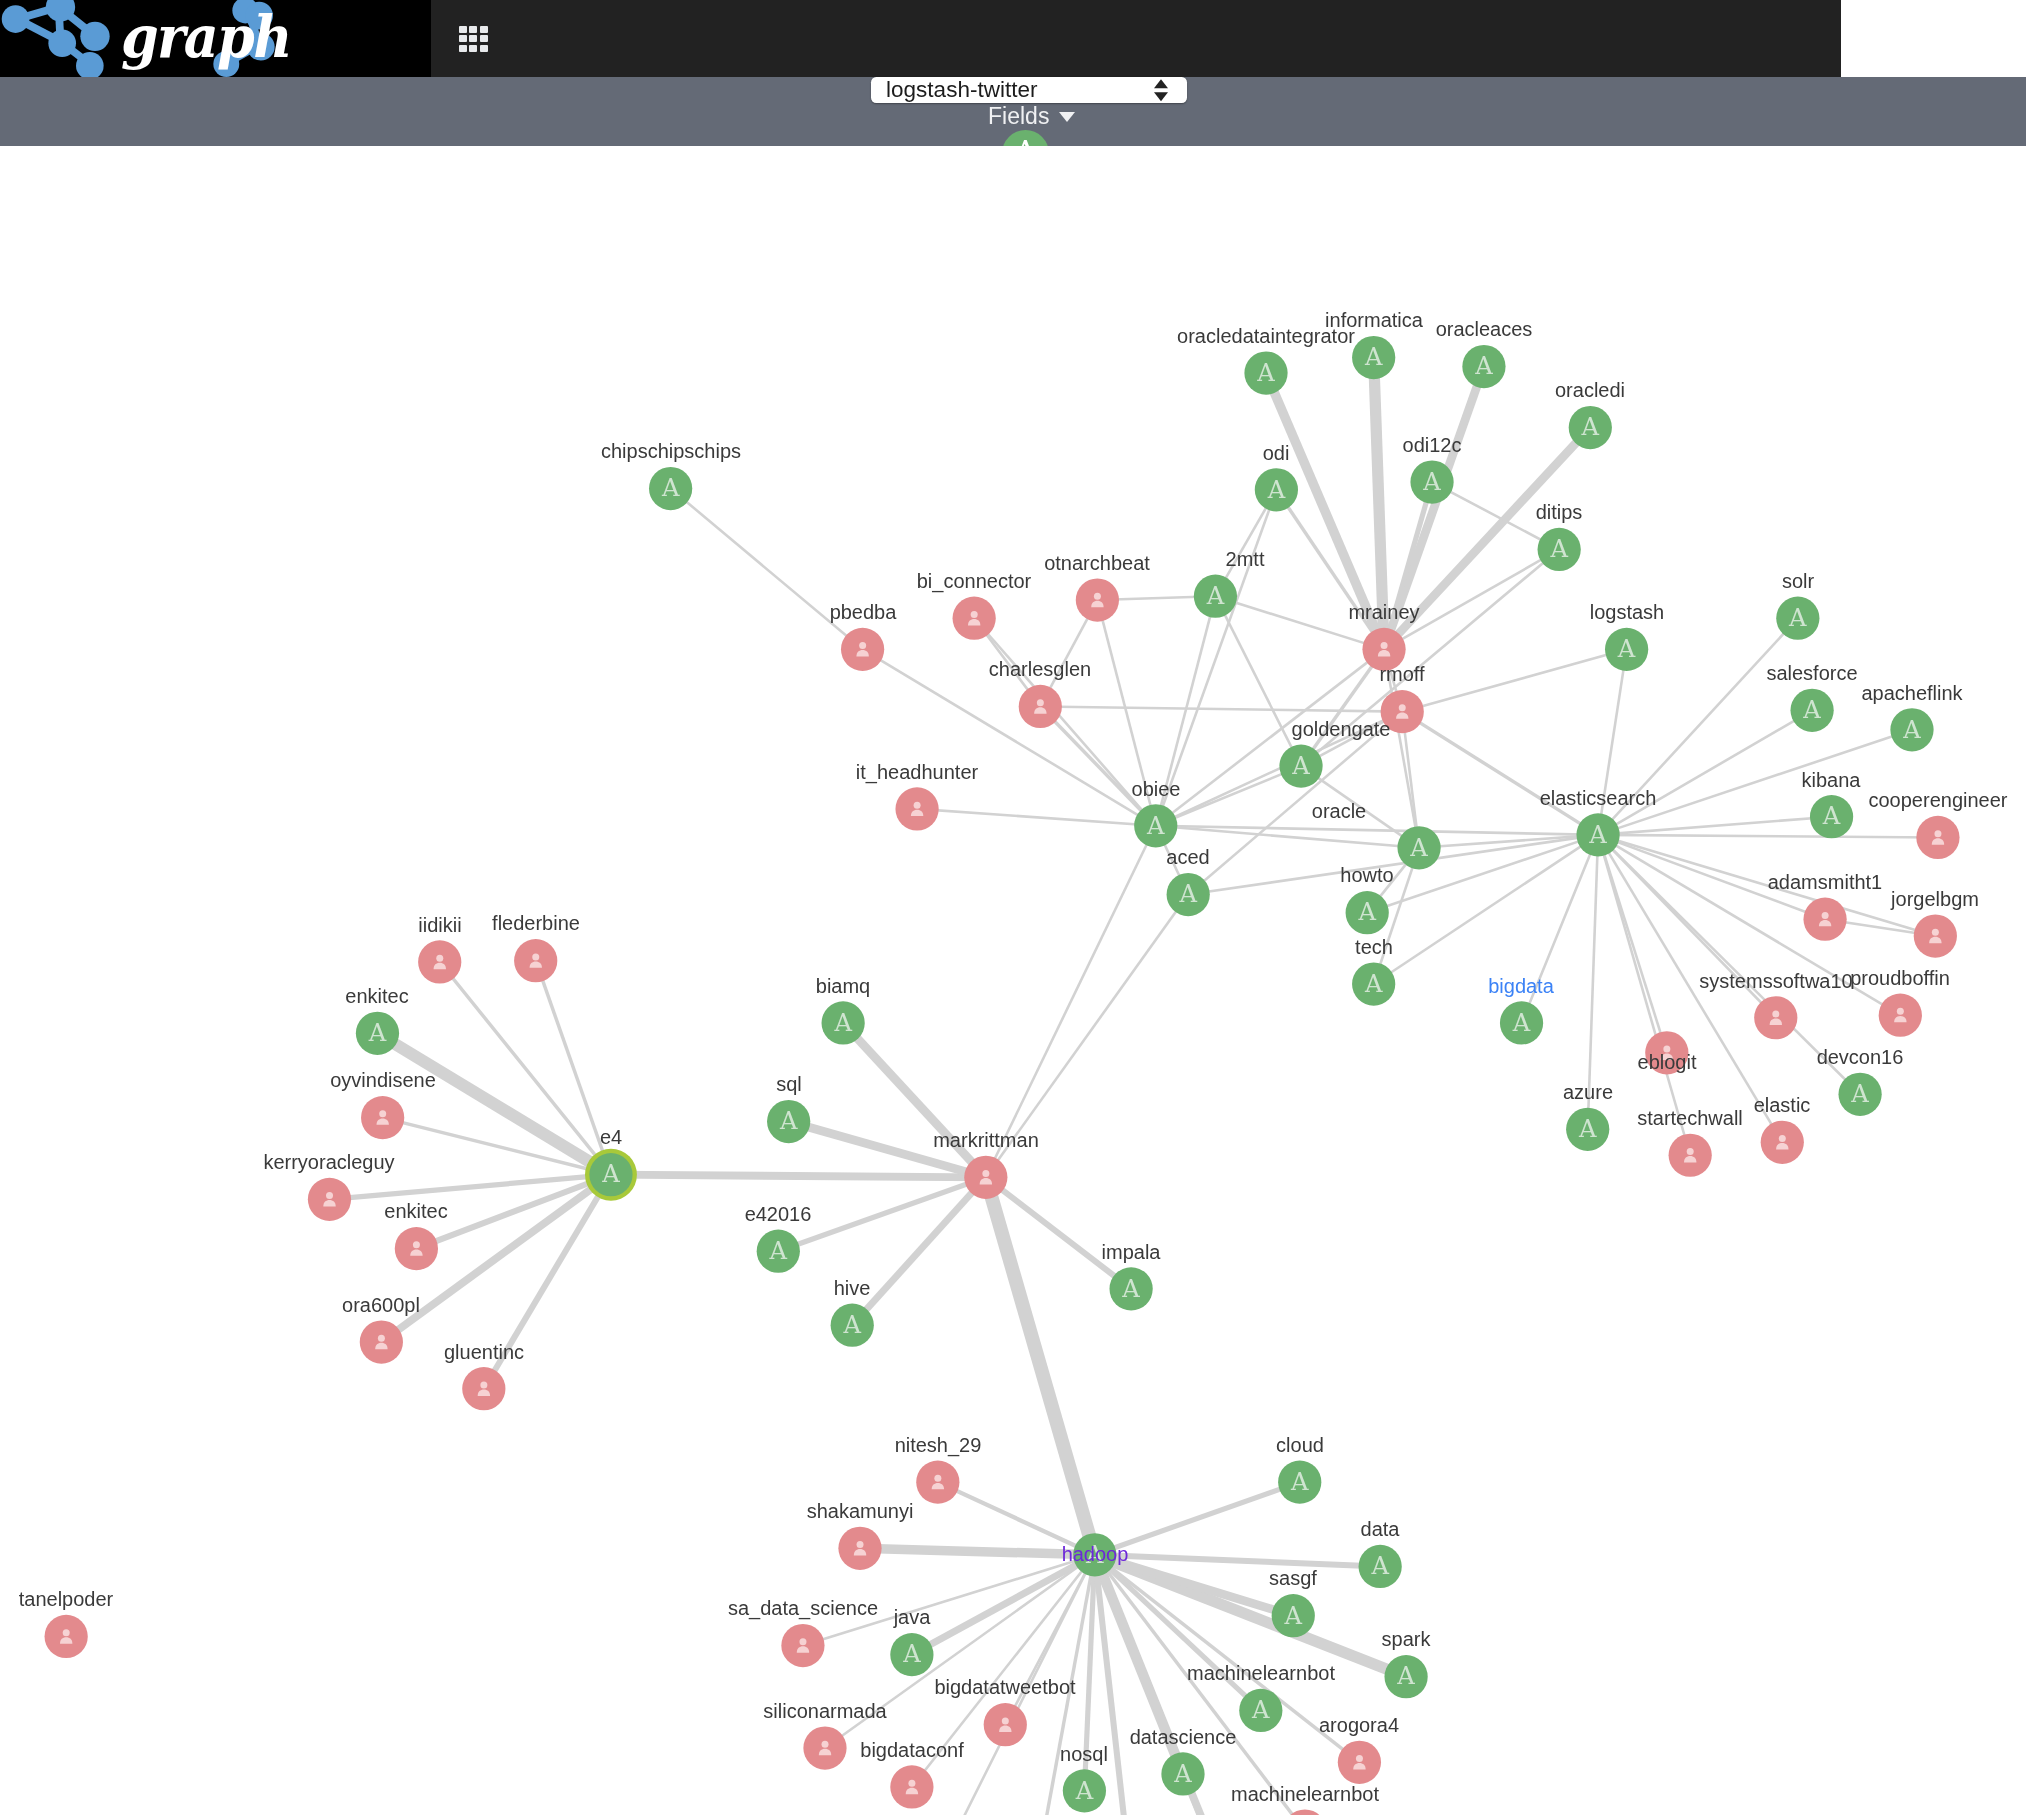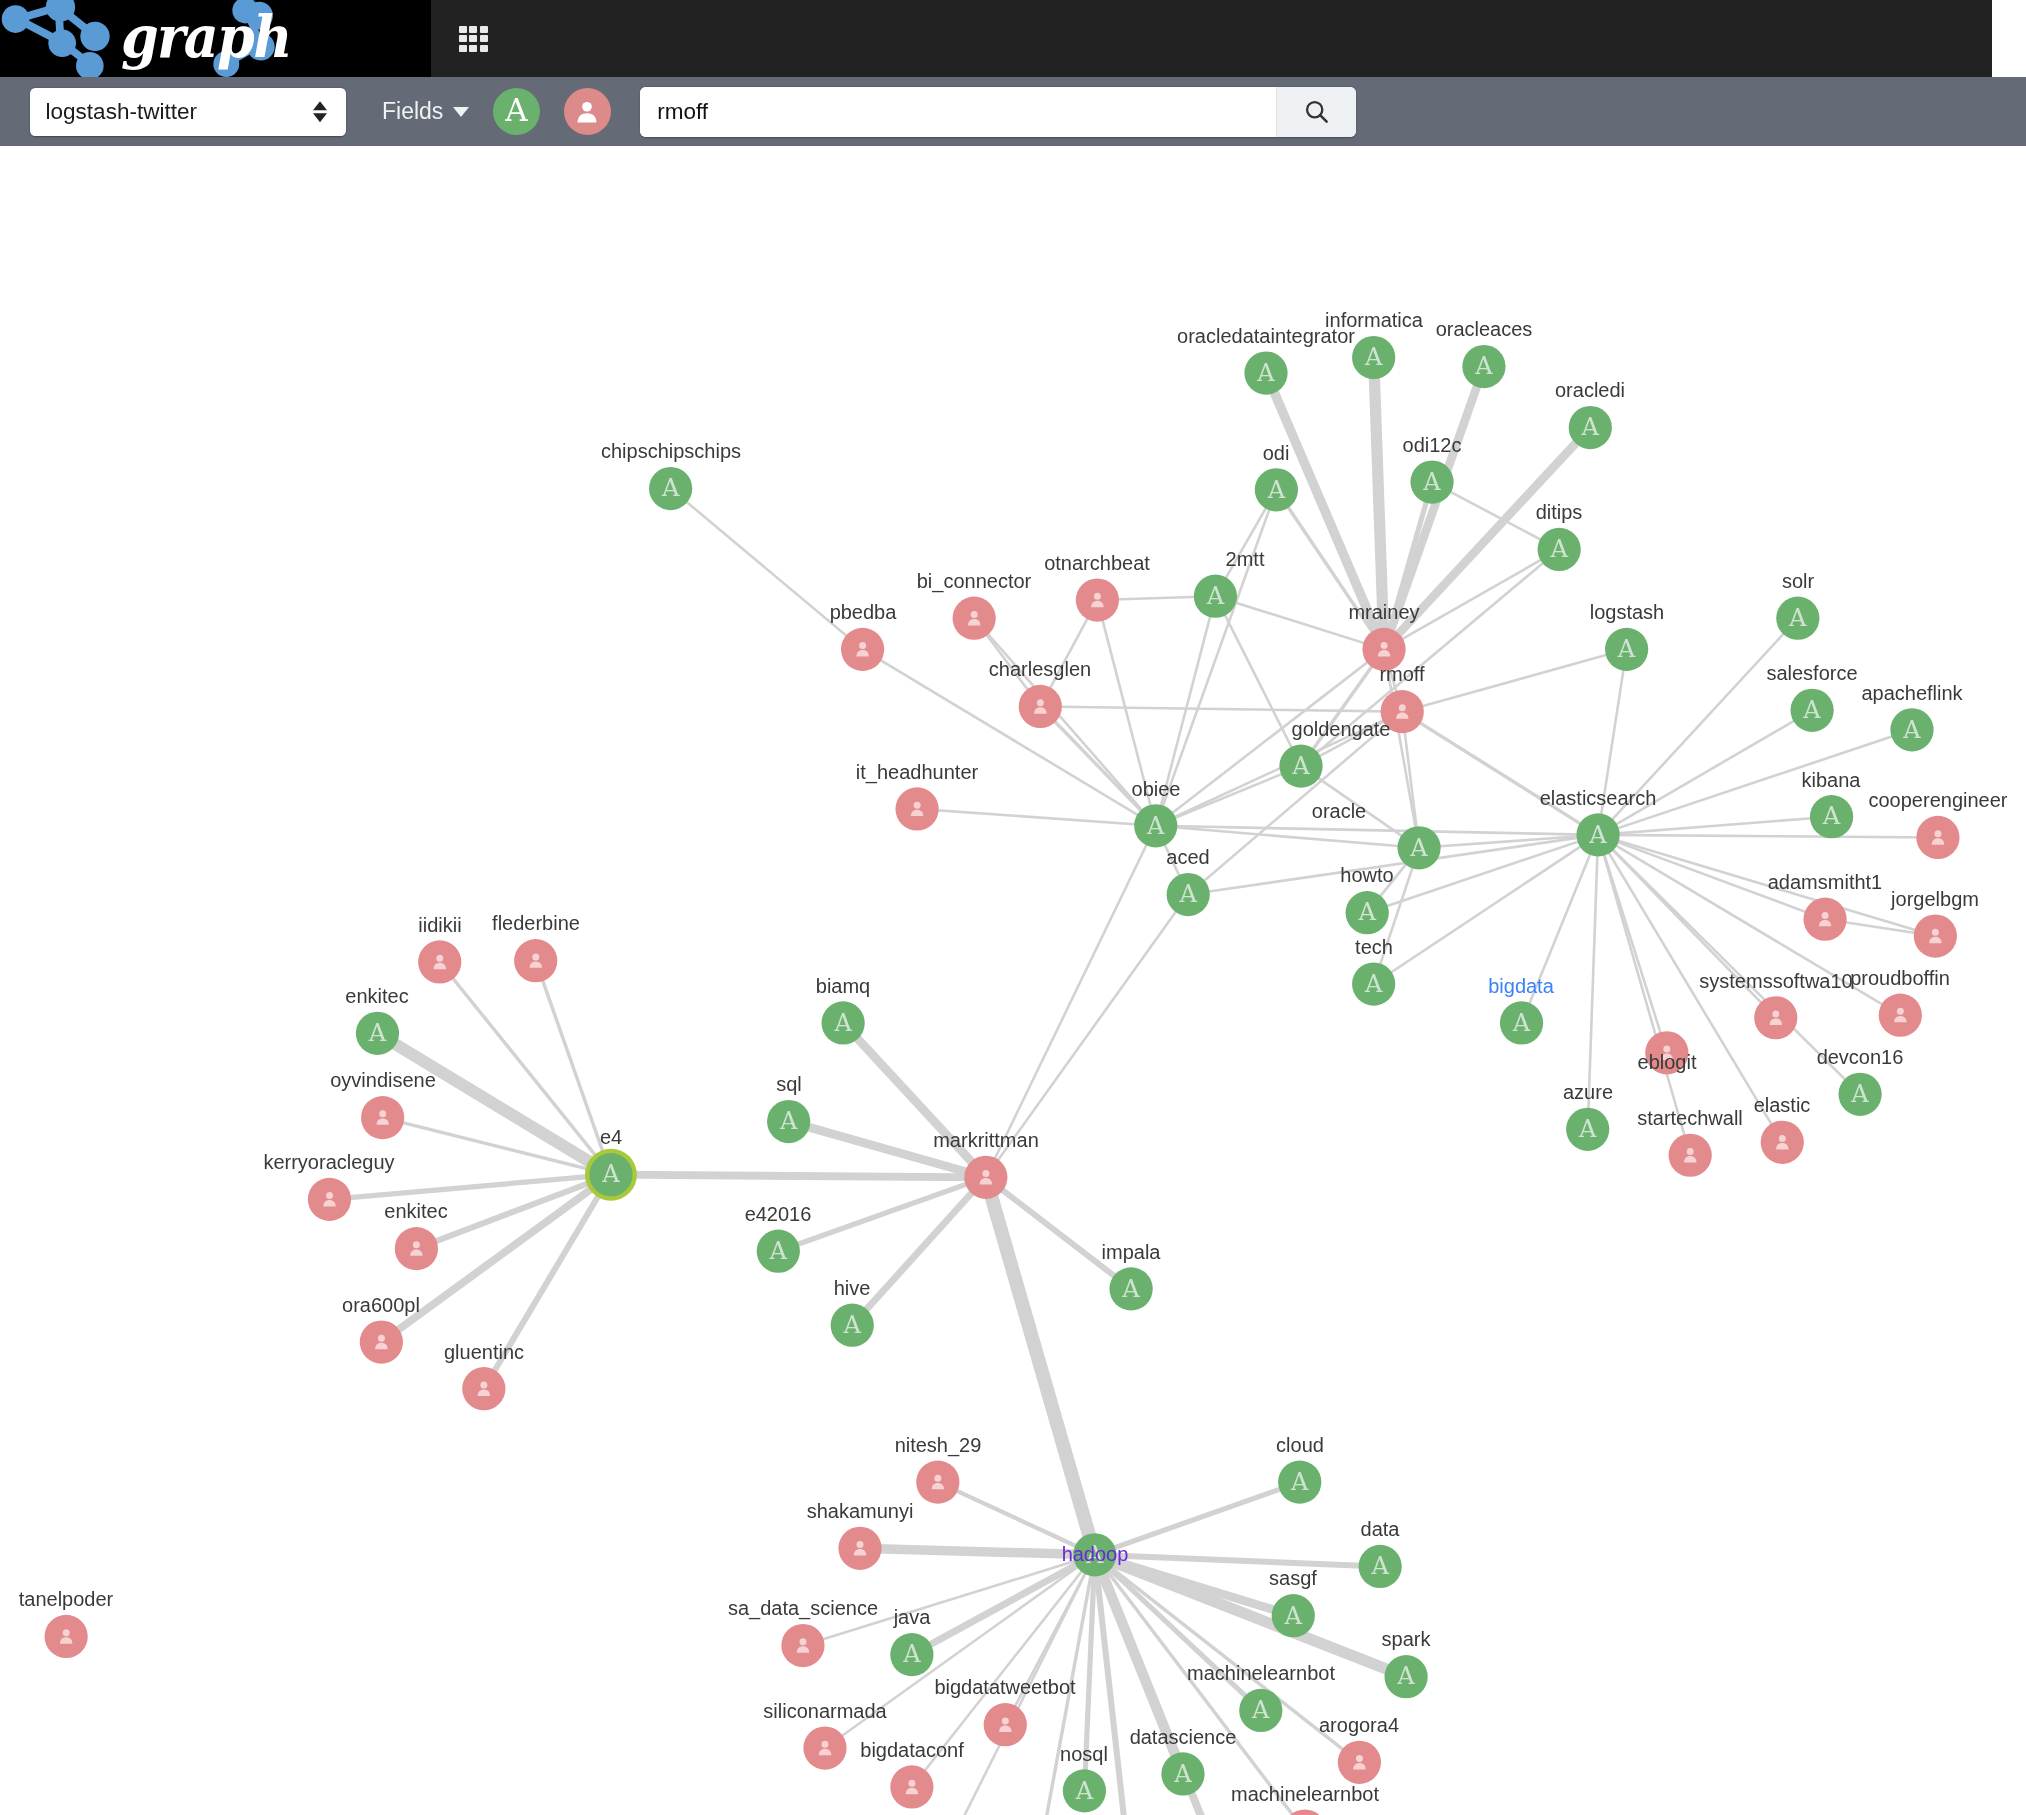--- a/index.html
+++ b/index.html
@@ -7,21 +7,21 @@
     margin: 0; padding: 0;
     width: 2027px; height: 1816px;
     background: #ffffff;
     font-family: "Liberation Sans", sans-serif;
     overflow: hidden;
   }
 
   
   #topbar {
     position: absolute; left: 0; top: 0;
-    width: 1992px; height: 77px;
+    width: 1841px; height: 77px;
     background: #222222;
     display: flex; align-items: center;
   }
   #logo {
     width: 431px; height: 77px;
     background: #000000;
     position: relative;
     overflow: hidden;
     flex: 0 0 auto;
   }
@@ -51,21 +51,21 @@
     background: #e8eaec;
     border-radius: 0.9px;
     display: block;
   }
 
   
   #toolbar {
     position: absolute; left: 0; top: 77px;
     width: 2027px; height: 69px;
     background: #646a76;
-    display: flex; align-items: center;
+    display: flex; align-items: center; flex-direction: column;
   }
   #index-select {
     margin-left: 30px;
     width: 316px; height: 48px;
     background: #ffffff;
     border: 0;
     border-radius: 5.2px;
     box-shadow: 0 0.9px 1.7px rgba(0,0,0,0.35);
     position: relative;
     display: flex; align-items: center;

